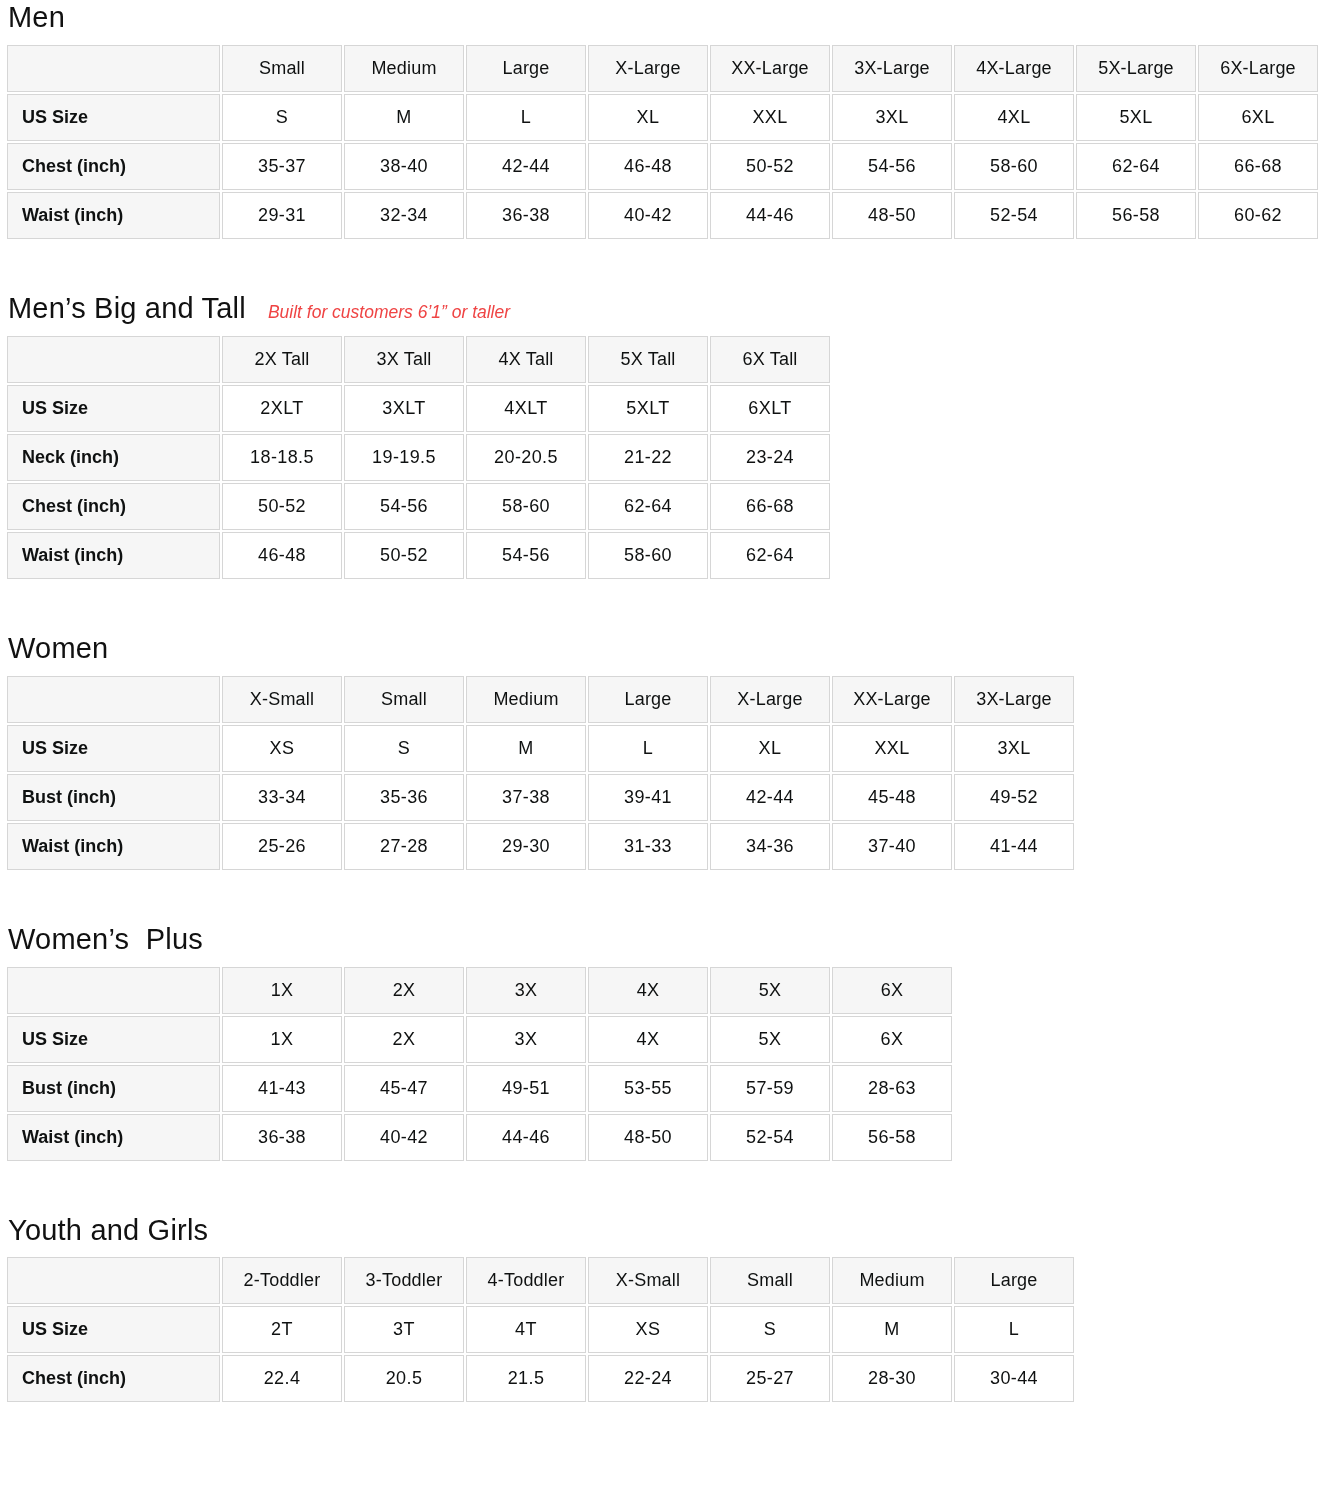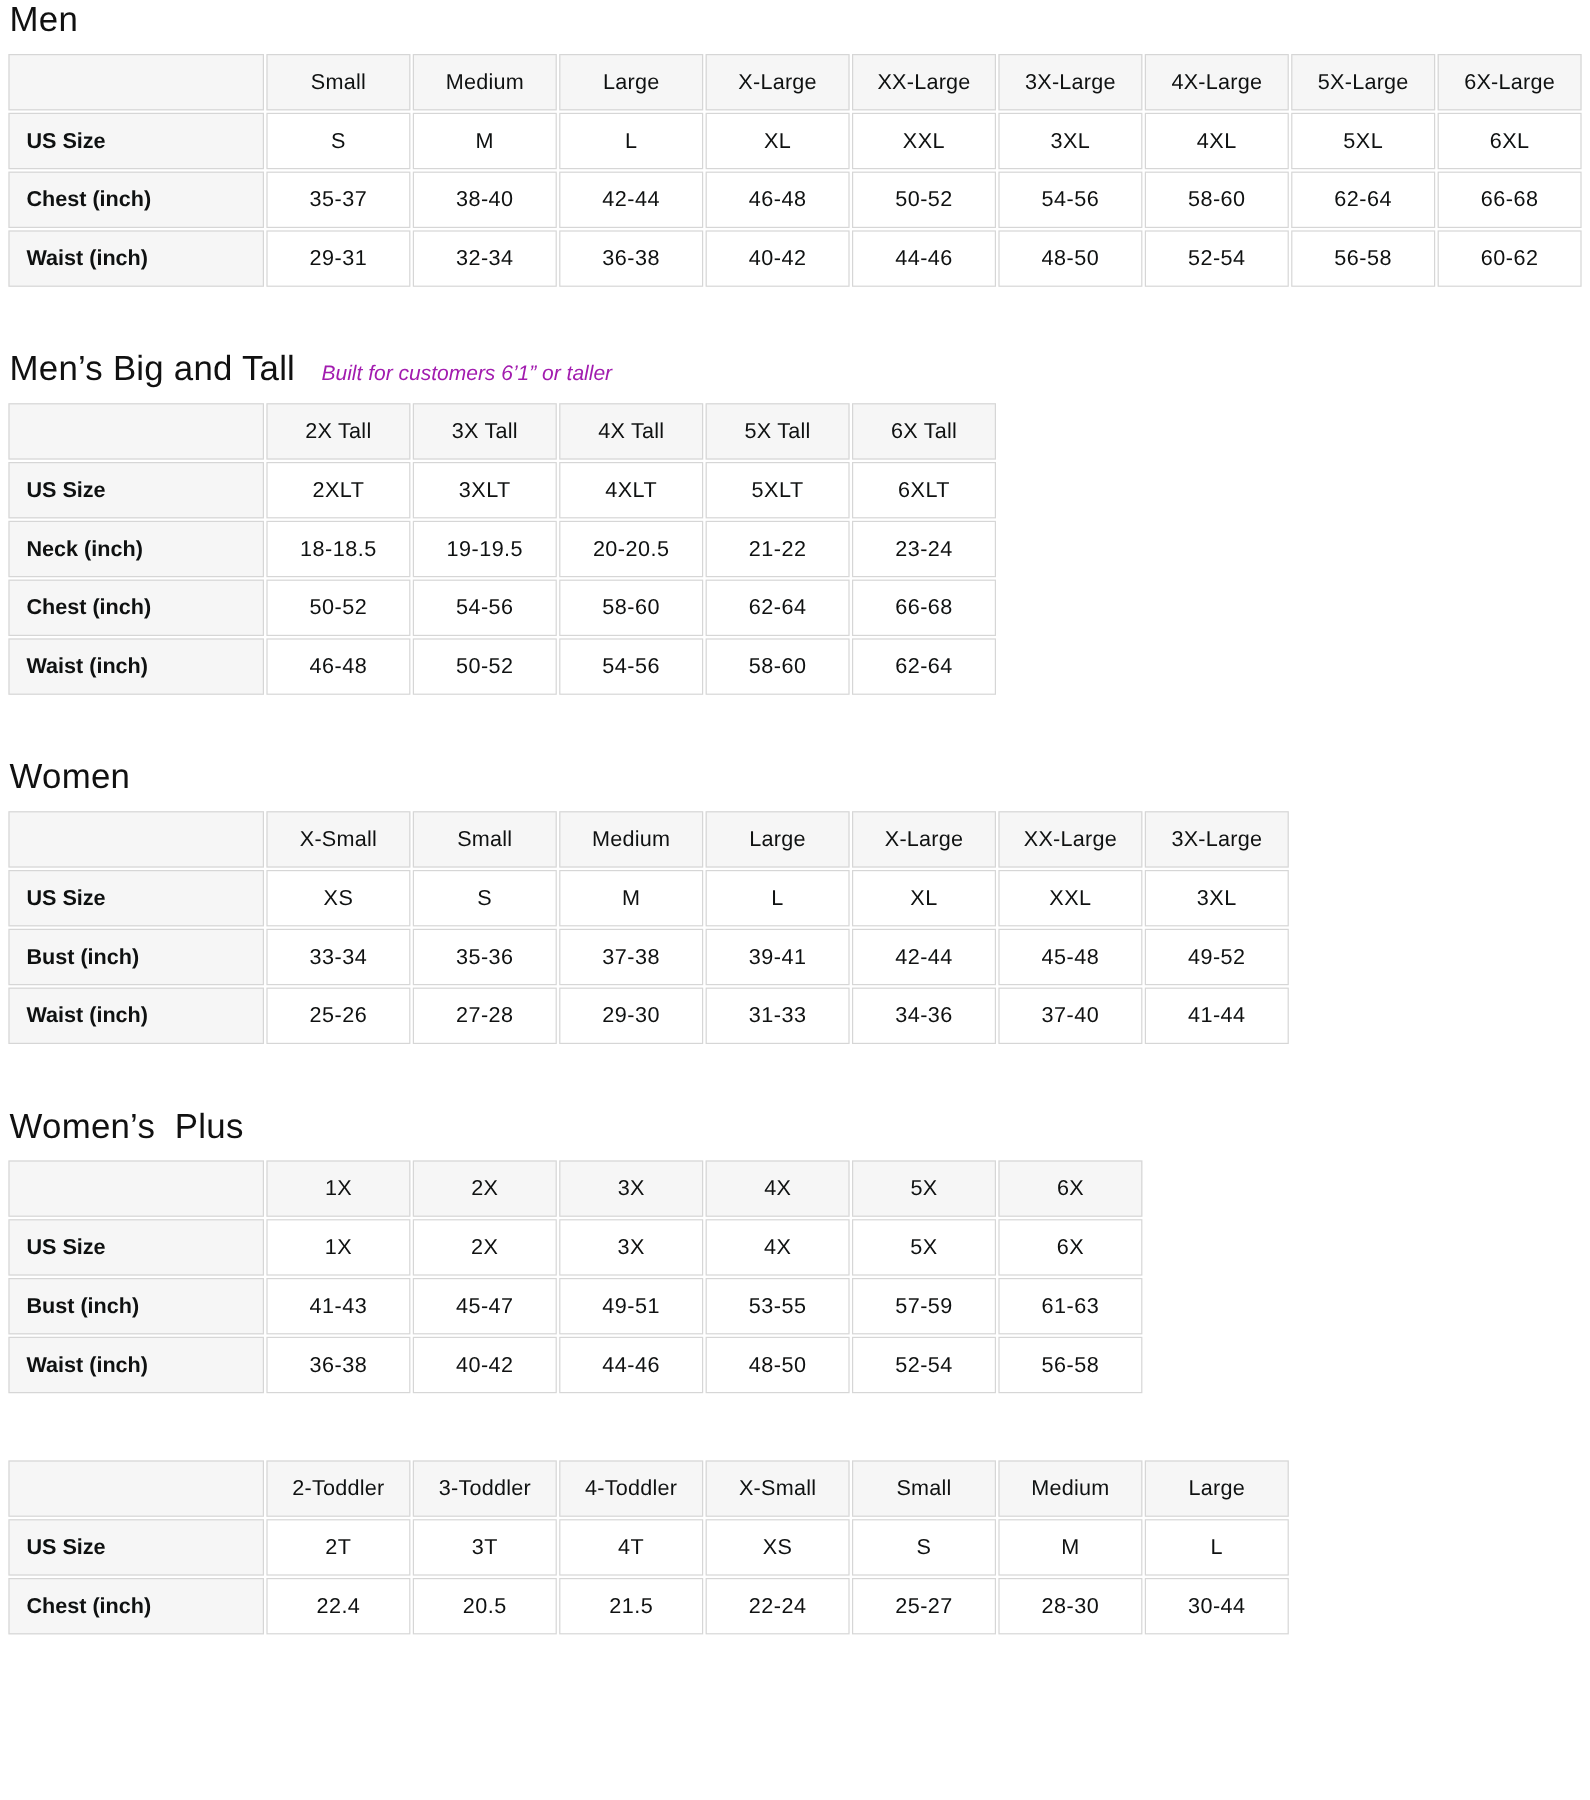--- a/index.html
+++ b/index.html
@@ -23,21 +23,21 @@
     color: #111111;
     margin: 0 0 9px 3px;
     line-height: 1.1;
     letter-spacing: 0.2px;
   }
   h2 .title-text { white-space: pre-wrap; }
   h2 .subtitle {
     font-style: italic;
     font-size: 17.5px;
     font-weight: 400;
-    color: #a21caf;
+    color: #ef4444;
     margin-left: 22px;
     letter-spacing: 0;
   }
 
   table.size-table {
     border-collapse: separate;
     border-spacing: 2px;
     table-layout: fixed;
   }
   .size-table th, .size-table td {
@@ -291,35 +291,36 @@
             <td class="size-cell">5X</td>
             <td class="size-cell">6X</td>
           </tr>
           <tr class="data-row">
             <th class="row-label">Bust (inch)</th>
             <td class="size-cell">41-43</td>
             <td class="size-cell">45-47</td>
             <td class="size-cell">49-51</td>
             <td class="size-cell">53-55</td>
             <td class="size-cell">57-59</td>
-            <td class="size-cell">61-63</td>
+            <td class="size-cell">28-63</td>
           </tr>
           <tr class="data-row">
             <th class="row-label">Waist (inch)</th>
             <td class="size-cell">36-38</td>
             <td class="size-cell">40-42</td>
             <td class="size-cell">44-46</td>
             <td class="size-cell">48-50</td>
             <td class="size-cell">52-54</td>
             <td class="size-cell">56-58</td>
           </tr>
         </tbody>
       </table>
     </section>
     <section class="section">
+      <h2 class="section-heading"><span class="title-text">Youth and Girls</span></h2>
       <table class="size-table">
         <colgroup>
           <col style="width: 213px;">
           <col style="width: 120px;">
           <col style="width: 120px;">
           <col style="width: 120px;">
           <col style="width: 120px;">
           <col style="width: 120px;">
           <col style="width: 120px;">
           <col style="width: 120px;">

